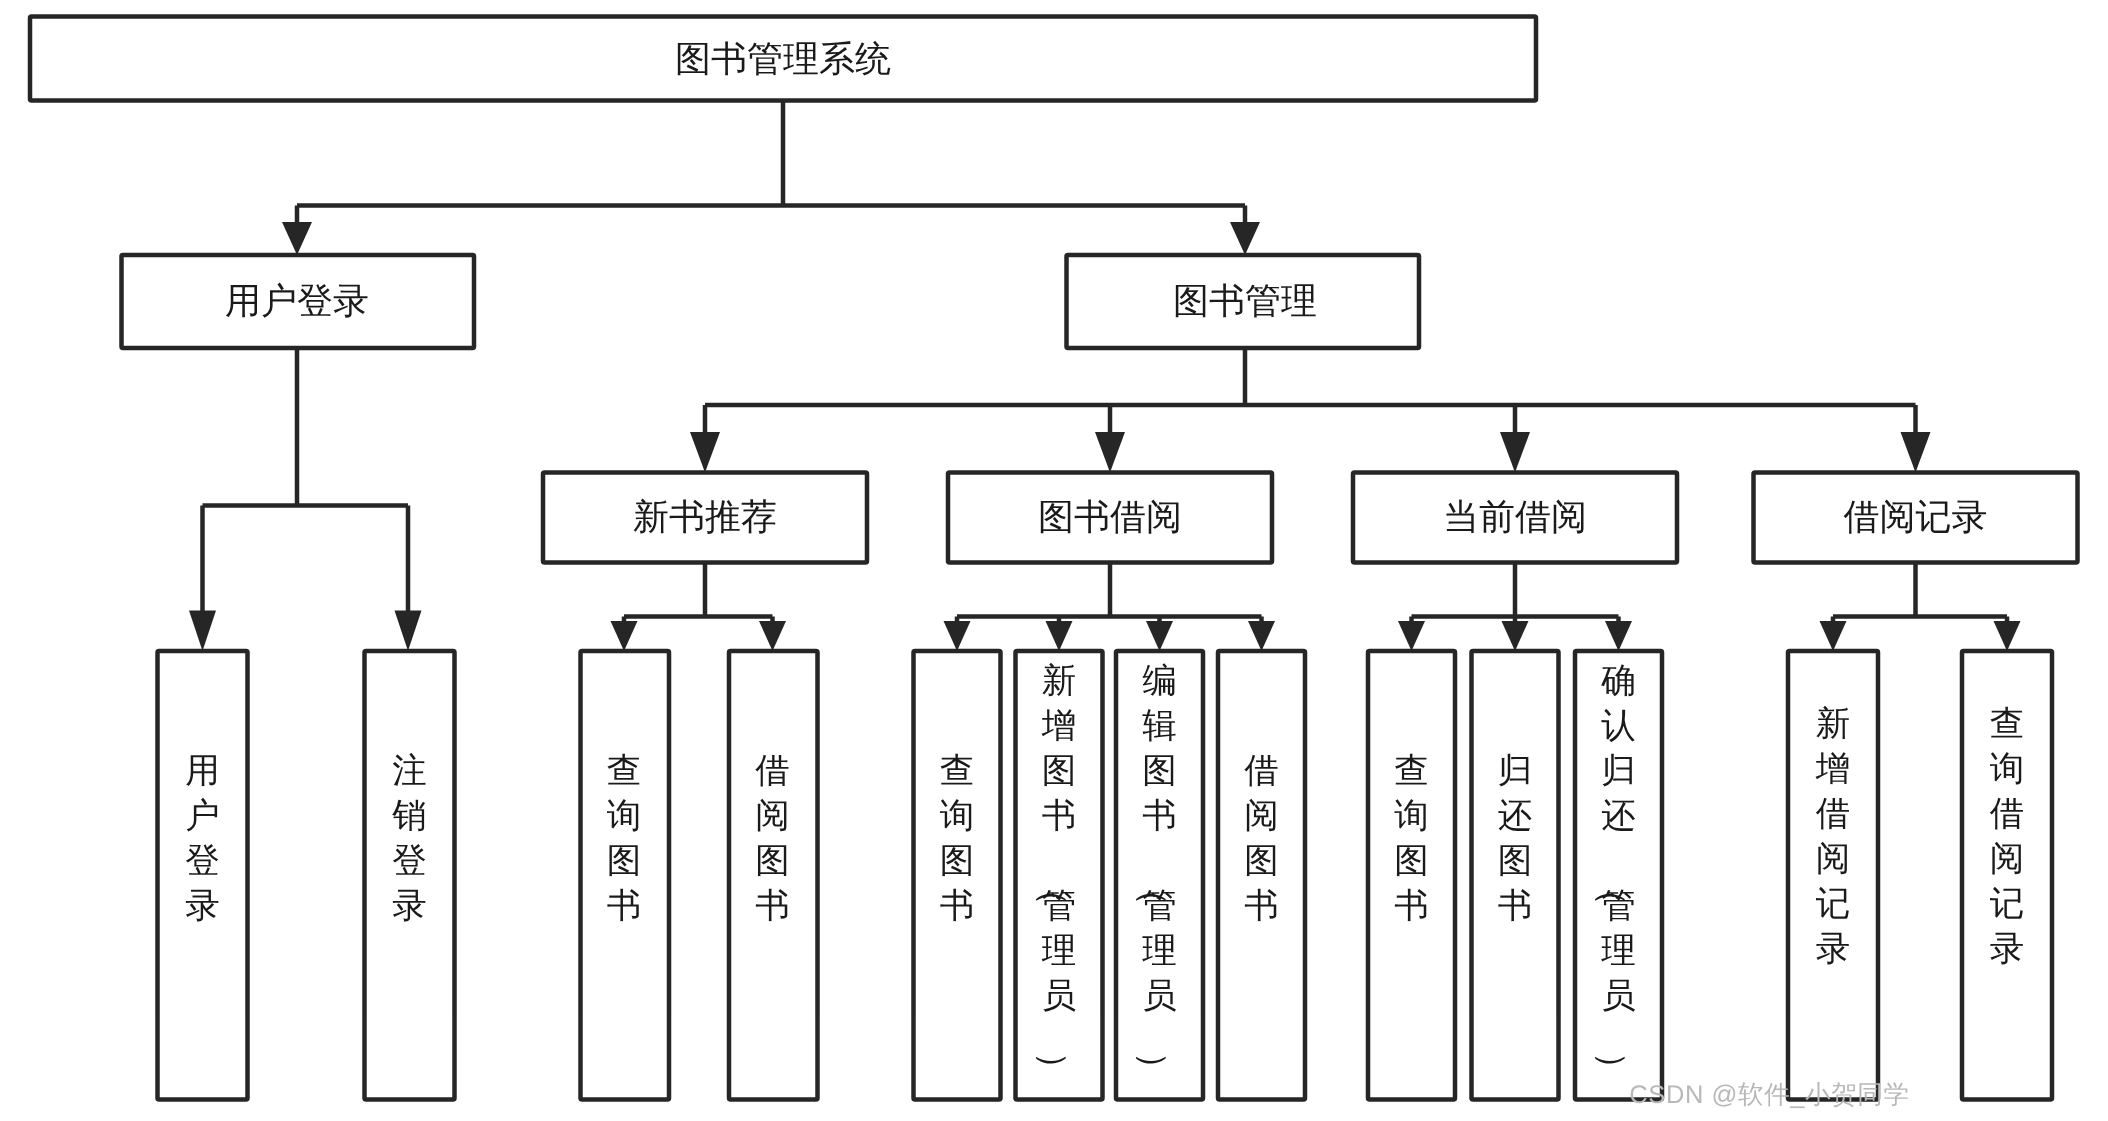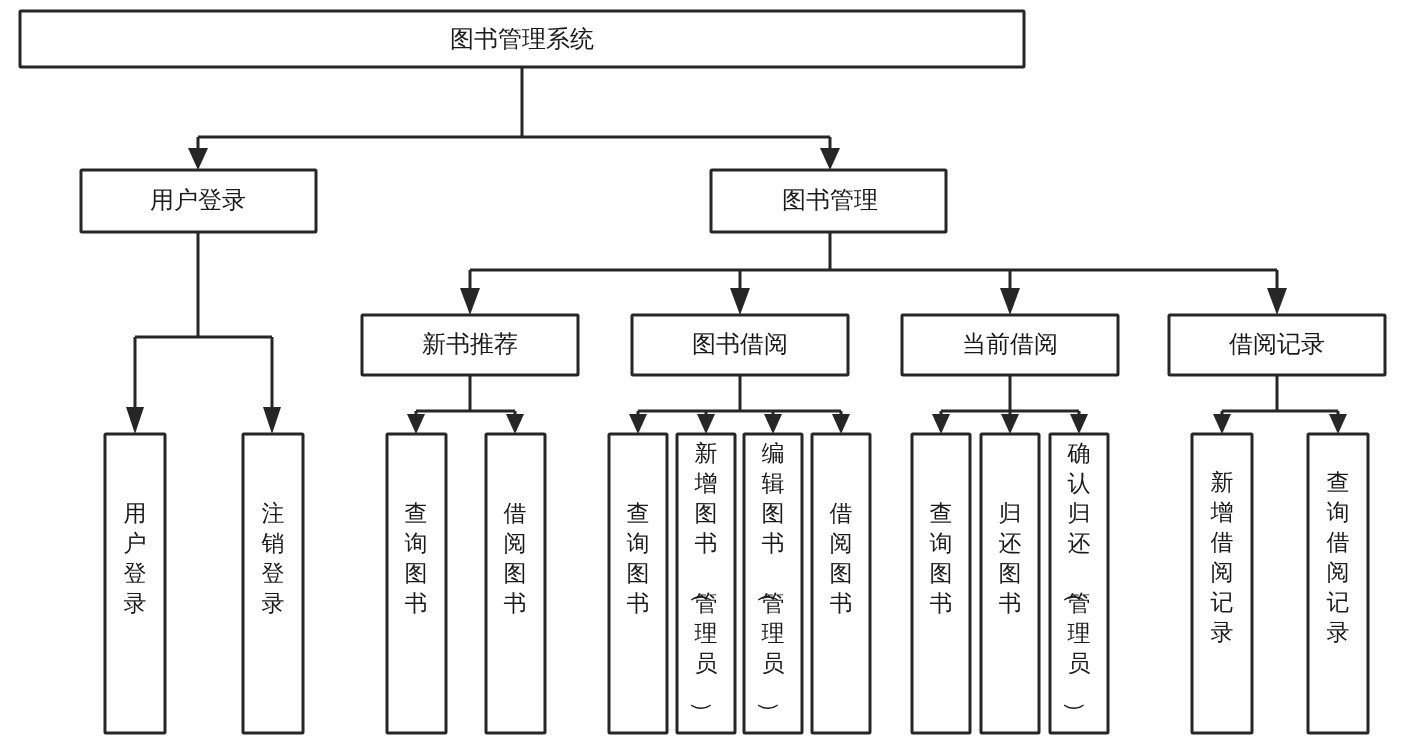--- a/index.html
+++ b/index.html
@@ -218,13 +218,14 @@
       <rect class="node-box" x="1192" y="434" width="60" height="299" rx="1"></rect>
       <text class="node-label-v" x="1222" y="490"><tspan x="1222" y="490">新</tspan><tspan x="1222" y="520">增</tspan><tspan x="1222" y="550">借</tspan><tspan x="1222" y="580">阅</tspan><tspan x="1222" y="610">记</tspan><tspan x="1222" y="640">录</tspan></text>
     </g>
     <g>
       <rect class="node-box" x="1308" y="434" width="60" height="299" rx="1"></rect>
       <text class="node-label-v" x="1338" y="490"><tspan x="1338" y="490">查</tspan><tspan x="1338" y="520">询</tspan><tspan x="1338" y="550">借</tspan><tspan x="1338" y="580">阅</tspan><tspan x="1338" y="610">记</tspan><tspan x="1338" y="640">录</tspan></text>
     </g>
 
   </svg>
 
+  <div class="watermark">CSDN @软件_小贺同学</div>
 </div>
 
 </body></html>

